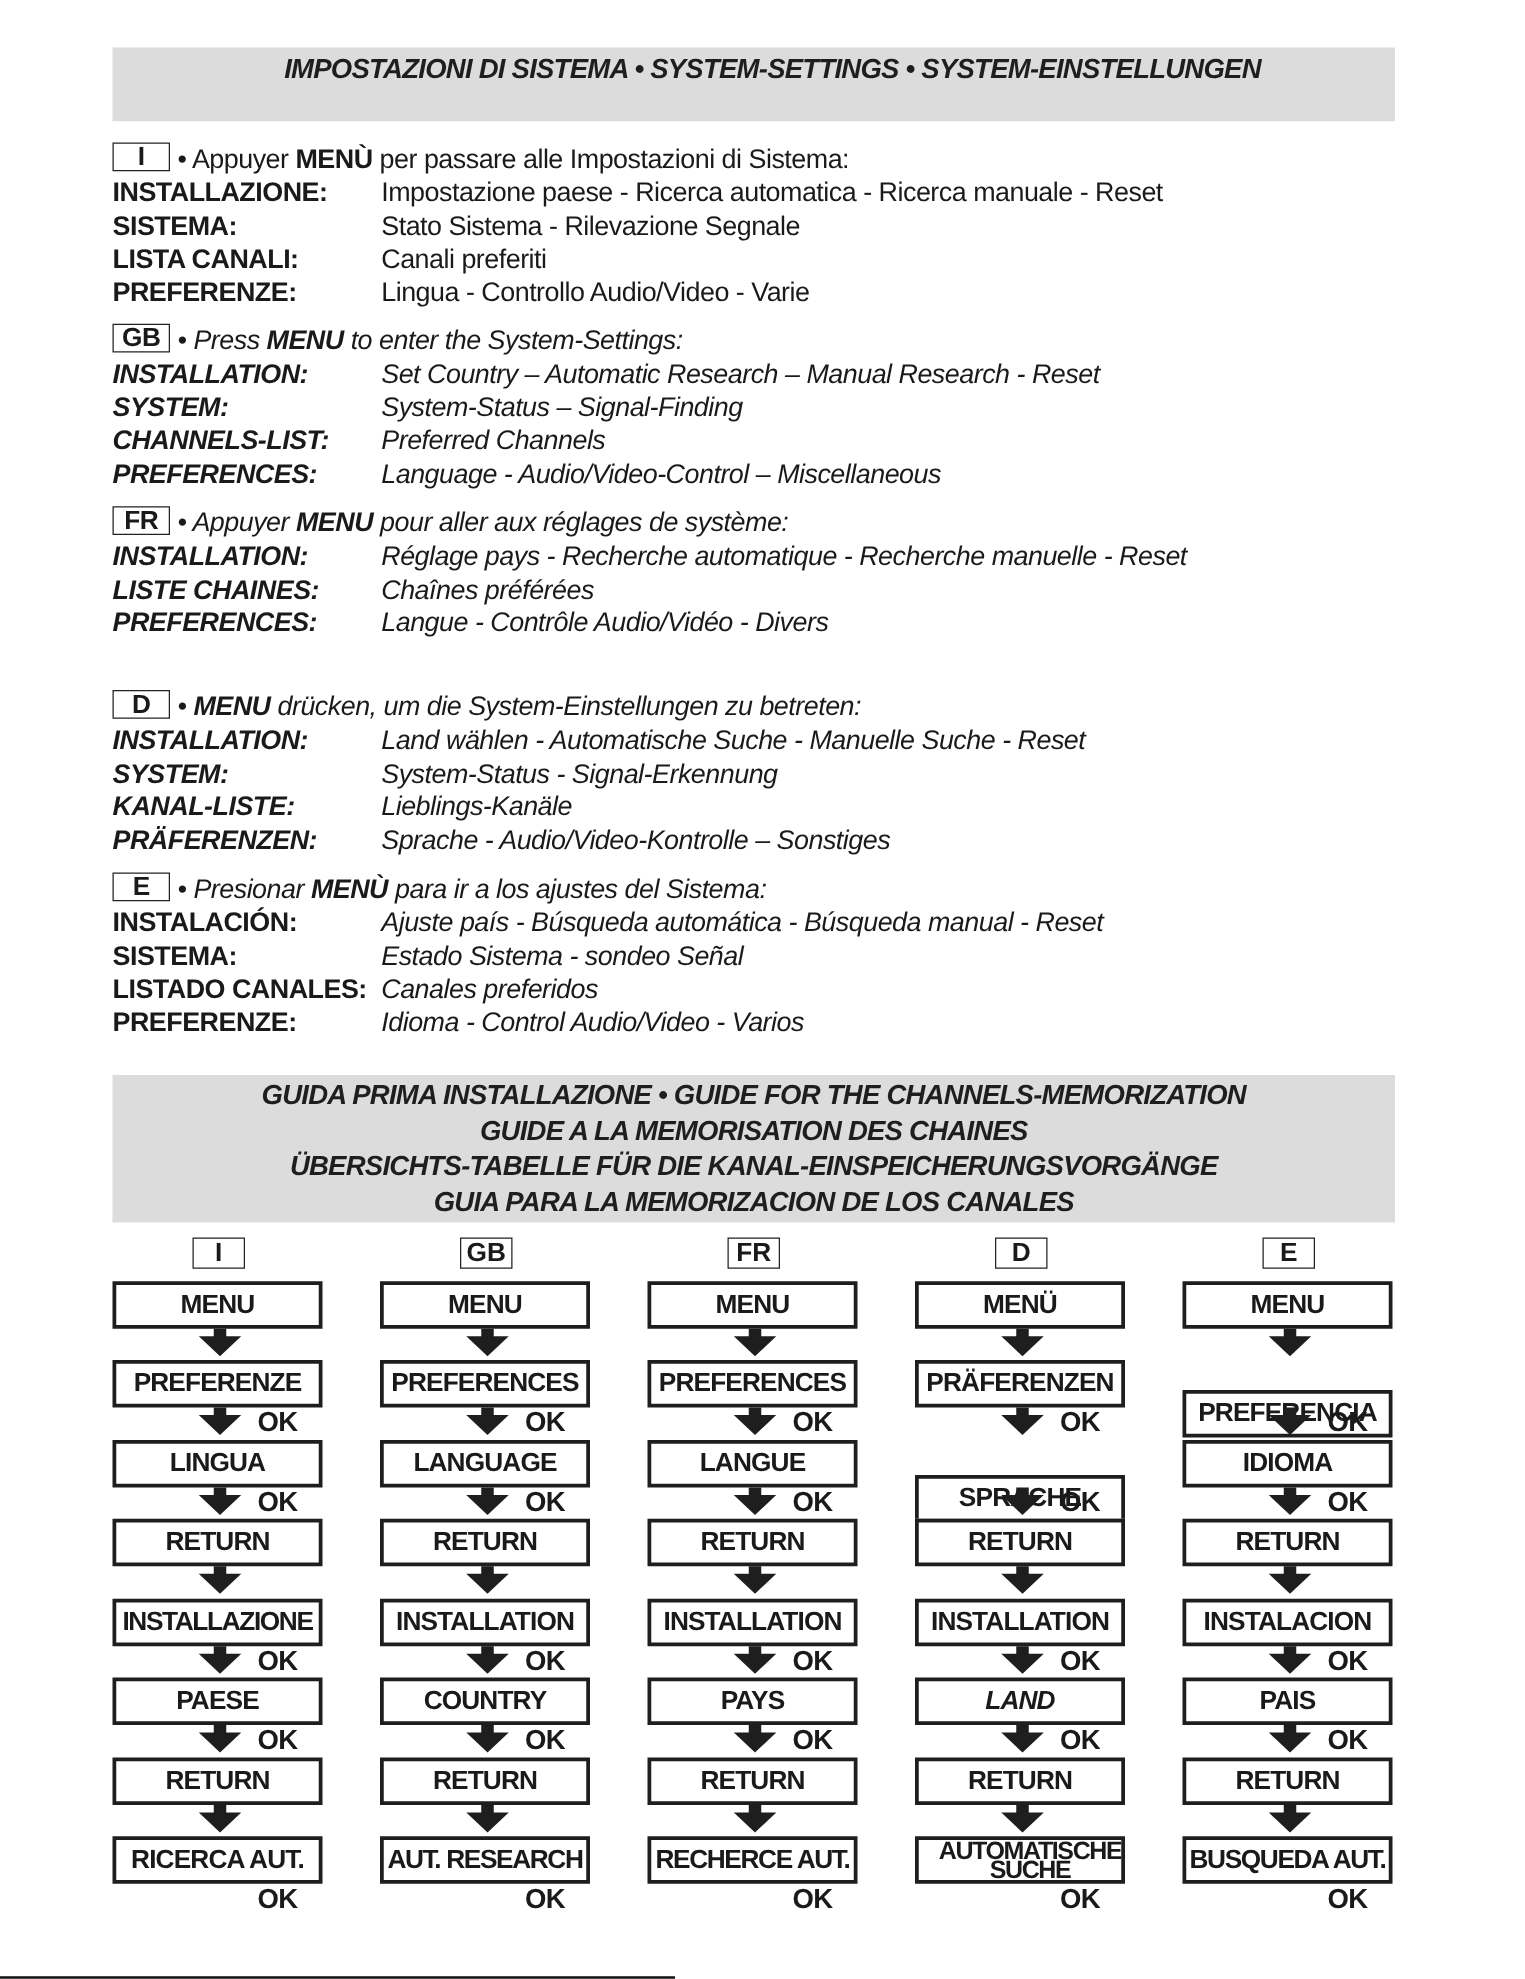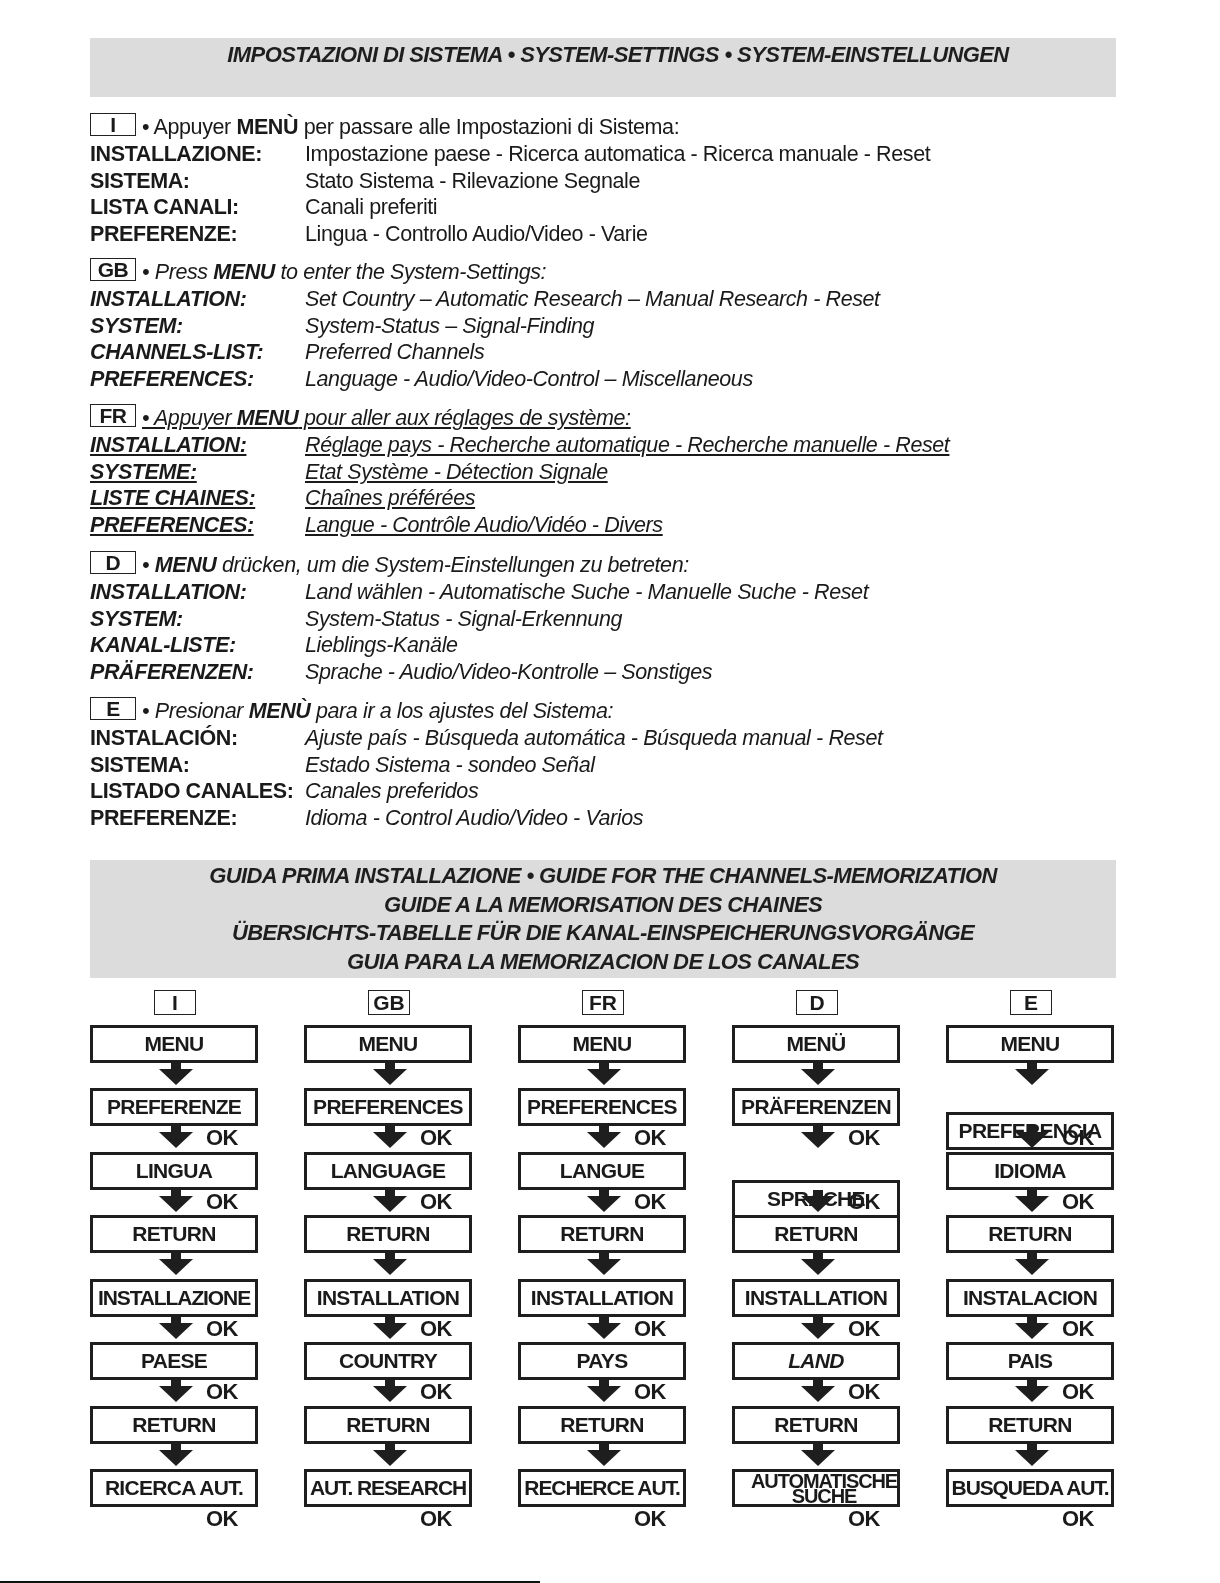--- a/index.html
+++ b/index.html
@@ -20,21 +20,21 @@
   .code-wide { width: 46px; }
   .code-narrow { width: 46px; }
   .row { height: 26.5px; line-height: 26.5px; white-space: nowrap; display: flex; }
   .row .lbl { width: 215px; font-weight: bold; flex: none; }
   .row .val { flex: none; }
   .it { font-style: italic; }
   .b { font-weight: bold; }
 
   #blk-I { top: 113px; }
   #blk-GB { top: 258px; }
-  #blk-FR { top: 404px; text-decoration: underline; }
+  #blk-FR { top: 404px; }
   #blk-D { top: 551px; }
   #blk-E { top: 697px; }
 
   .flow-col { position: absolute; top: 990px; width: 170px; }
   .flow-code { margin: 0 auto; width: 42px; height: 25px; border: 1.5px solid #222; box-sizing: border-box;
                text-align: center; font-weight: bold; font-size: 21px; line-height: 23px; }
   .flow-box { position: absolute; left: 0; width: 168px; height: 38px; border: 3px solid #1e1e1e; box-sizing: border-box;
               text-align: center; font-weight: bold; font-size: 21px; line-height: 32px; letter-spacing: -0.7px;
               background: #fff; white-space: nowrap; overflow: hidden; }
   .flow-box.two { font-size: 20px; line-height: 15px; padding-top: 2px; }
@@ -100,24 +100,20 @@
 
 <div class="lang-block it" id="blk-FR">
   <div class="lang-head">
     <span class="code-box code-wide">FR</span><span>• Appuyer </span><span class="b">MENU</span><span> pour aller aux réglages de système:</span>
   </div>
   <div class="row">
       <span class="lbl">INSTALLATION:</span>
       <span class="val">Réglage pays - Recherche automatique - Recherche manuelle - Reset</span>
     </div>
   <div class="row">
-      <span class="lbl">SYSTEME:</span>
-      <span class="val">Etat Système - Détection Signale</span>
-    </div>
-  <div class="row">
       <span class="lbl">LISTE CHAINES:</span>
       <span class="val">Chaînes préférées</span>
     </div>
   <div class="row">
       <span class="lbl">PREFERENCES:</span>
       <span class="val">Langue - Contrôle Audio/Vidéo - Divers</span>
     </div>
 </div>
 
 <div class="lang-block it" id="blk-D">

